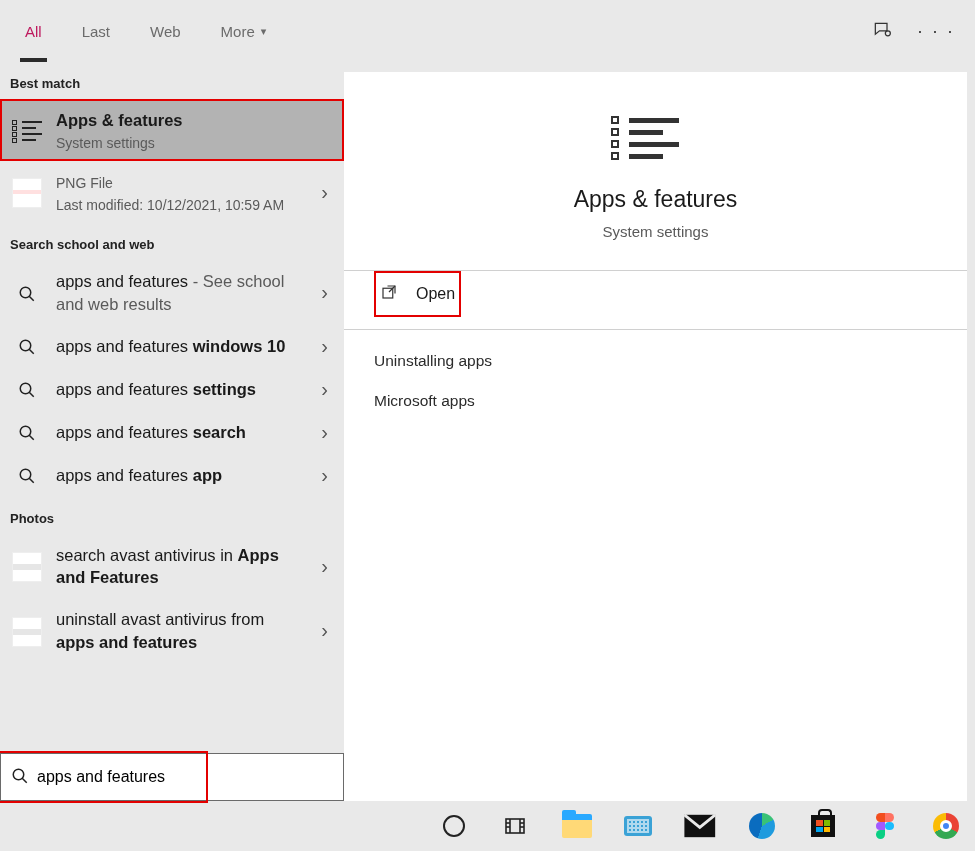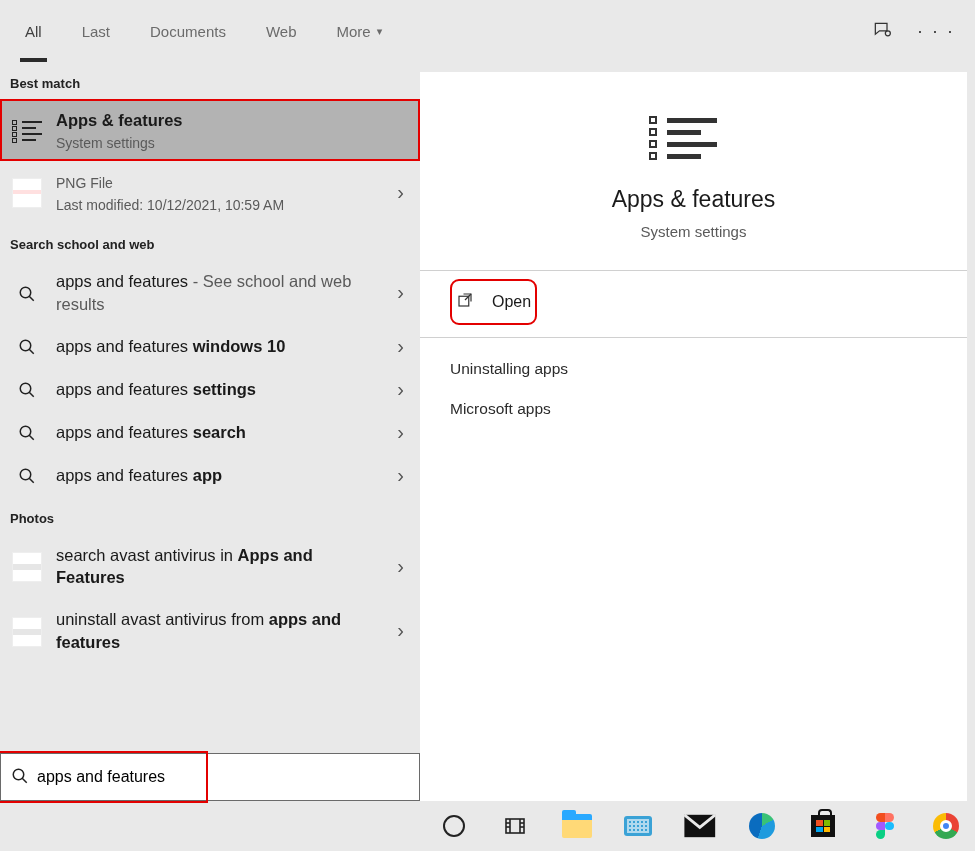--- a/index.html
+++ b/index.html
@@ -18,31 +18,31 @@
     font-family: "Segoe UI", Arial, sans-serif;
     font-size: 15px; color: var(--text); background: #f0f0f0;
     overflow: hidden;
   }
   .window { width: 975px; height: 851px; display: flex; flex-direction: column; background: var(--bg); }
 
   
   .topbar { display: flex; align-items: center; height: 62px; padding: 0 20px; }
   .tabs { display: flex; gap: 30px; align-items: center; }
   .tab { color: #6b6b6b; font-size: 15px; padding: 0 5px 0 5px; cursor: pointer; height:62px; display:flex; align-items:center; position:relative;}
-  .tab.selected { color: #404040; font-weight:400;}
+  .tab.selected { color: #be185d; font-weight:400;}
   .tab.selected::after{content:""; position:absolute; left:0; right:0; bottom:0; height:4px; background:#2b2b2b;}
   .tab .caret { margin-left: 6px; font-size: 11px; color:#6b6b6b;}
   .topbar .spacer { flex: 1; }
   .topicons { display: flex; gap: 25px; align-items:center;}
   .topicons svg { width:20px; height:20px; stroke:#333; fill:none;}
   .ellipsis { font-size: 18px; letter-spacing: 2px; color:#333;}
 
   
   .content { flex:1; display:flex; min-height:0; }
-  .left { width: 420px; display:flex; flex-direction:column; background: var(--bg); min-height:0;}
+  .left { width: 344px; display:flex; flex-direction:column; background: var(--bg); min-height:0;}
   .right { flex:1; background: var(--panel-bg); margin:10px 8px 0 0; display:flex; flex-direction:column; padding: 30px 30px 0 30px; }
 
   
   .results { flex:1; overflow:hidden; }
   .section-header { font-weight:600; font-size:13px; padding: 14px 10px 8px 10px; color:#222;}
   .item { display:flex; align-items:center; padding: 10px 12px 10px 10px; gap:12px; cursor:pointer;}
   .item .micon { width:34px; display:flex; justify-content:center; align-items:flex-start; padding-top:2px;}
   .item .body { flex:1; min-width:0;}
   .item .chev { color:#555; font-size:20px; padding:0 4px;}
   .item .title { font-size:16.5px; line-height:1.35;}
@@ -63,21 +63,21 @@
   .preview-icon { display:flex; justify-content:center; margin-top:10px;}
   .preview-icon .glyph { width:90px;}
   .lines-icon .row{display:flex; align-items:center; gap:10px; margin:4px 0;}
   .lines-icon .sq{width:8px;height:8px;border:2px solid #333;}
   .lines-icon .bar{height:5px;background:#333;width:50px;}
   .lines-icon .bar.s{width:34px;}
 
   .preview-title{ text-align:center; font-size:23px; margin-top:22px;}
   .preview-sub{ text-align:center; font-size:15px; color:var(--muted); margin-top:10px;}
   .divider{ height:1px; background:var(--border); margin: 30px -30px 0 -30px;}
-  .open-row{ display:flex; align-items:center; gap:18px; padding:12px 6px; margin-top:8px; font-size:16px; width:fit-content;border-radius:9px;}
+  .open-row{ display:flex; align-items:center; gap:18px; padding:12px 6px; font-size:16px; width:fit-content;}
   .open-row svg{width:18px;height:18px;stroke:#333;fill:none;}
   .help-header{ font-weight:700; font-size:16px; margin-top:40px;}
   .help-item{ font-size:15.5px; color:#2b2b2b; margin-top:22px; cursor:pointer;}
 
   
   .taskbar{ height:50px; display:flex; align-items:center; gap:28px; padding:0 12px; }
   .taskbar .slot{ width:38px; height:38px; display:flex; align-items:center; justify-content:center; border-radius:0;}
   .tb-circle{width:22px;height:22px;border:2px solid #222;border-radius:50%;}
   .tb-film svg{width:24px;height:24px;stroke:#222;fill:none;}
   .tb-explorer{width:30px;height:24px;background:#ffd977;border-top:6px solid #2aa9ff;border-radius:2px;position:relative;}
@@ -111,21 +111,20 @@
 </style>
 </head>
 <body>
 
 <div class="window">
 
   <div class="topbar">
     <div class="tabs">
       <div class="tab selected">All</div>
       <div class="tab">Last</div>
-      <div class="tab">Documents</div>
       <div class="tab">Web</div>
       <div class="tab">
         <span>More</span>
         <span class="caret">▾</span>
       </div>
     </div>
     <div class="spacer"></div>
     <div class="topicons">
       <span>
         <svg viewBox="0 0 24 24" stroke-width="1.5">

